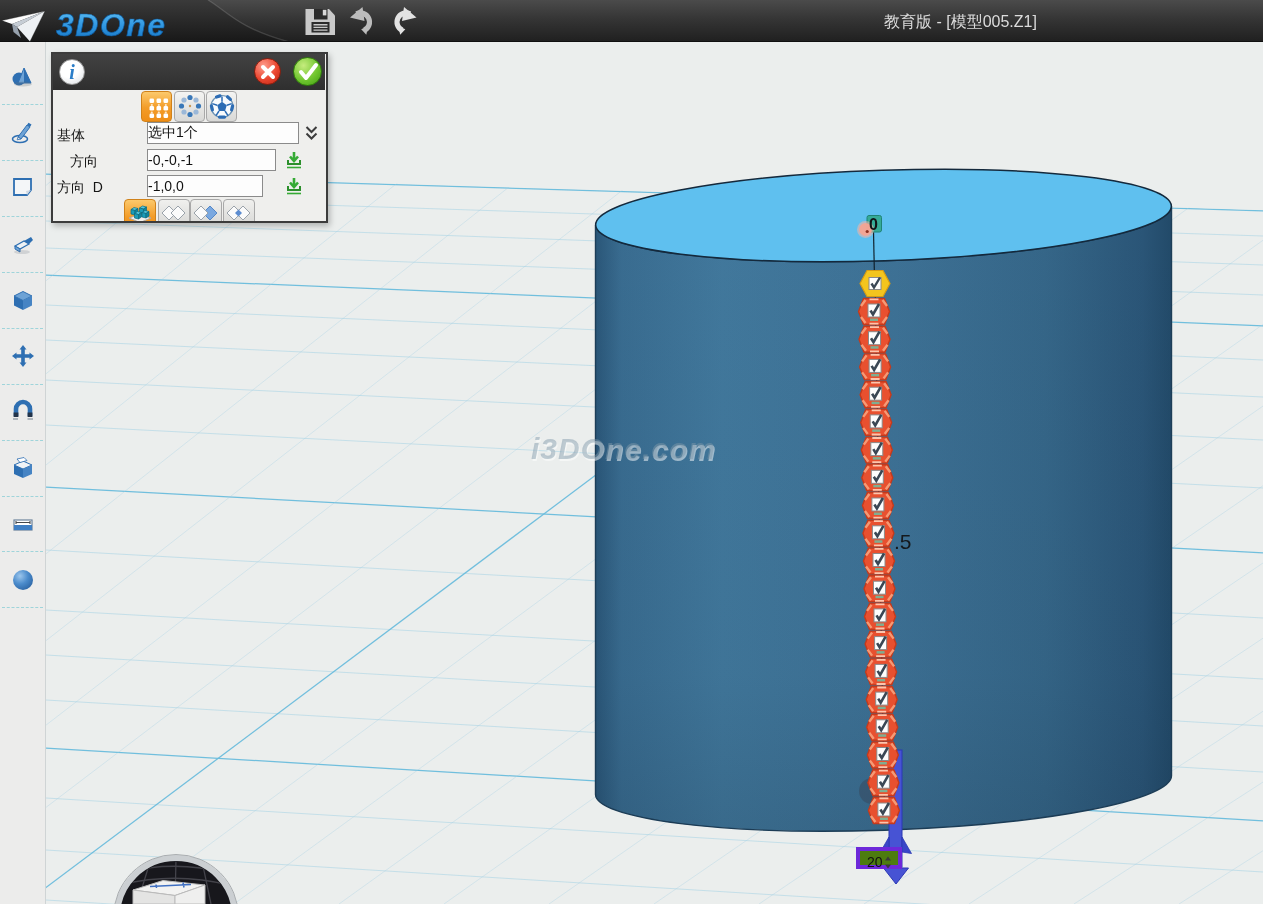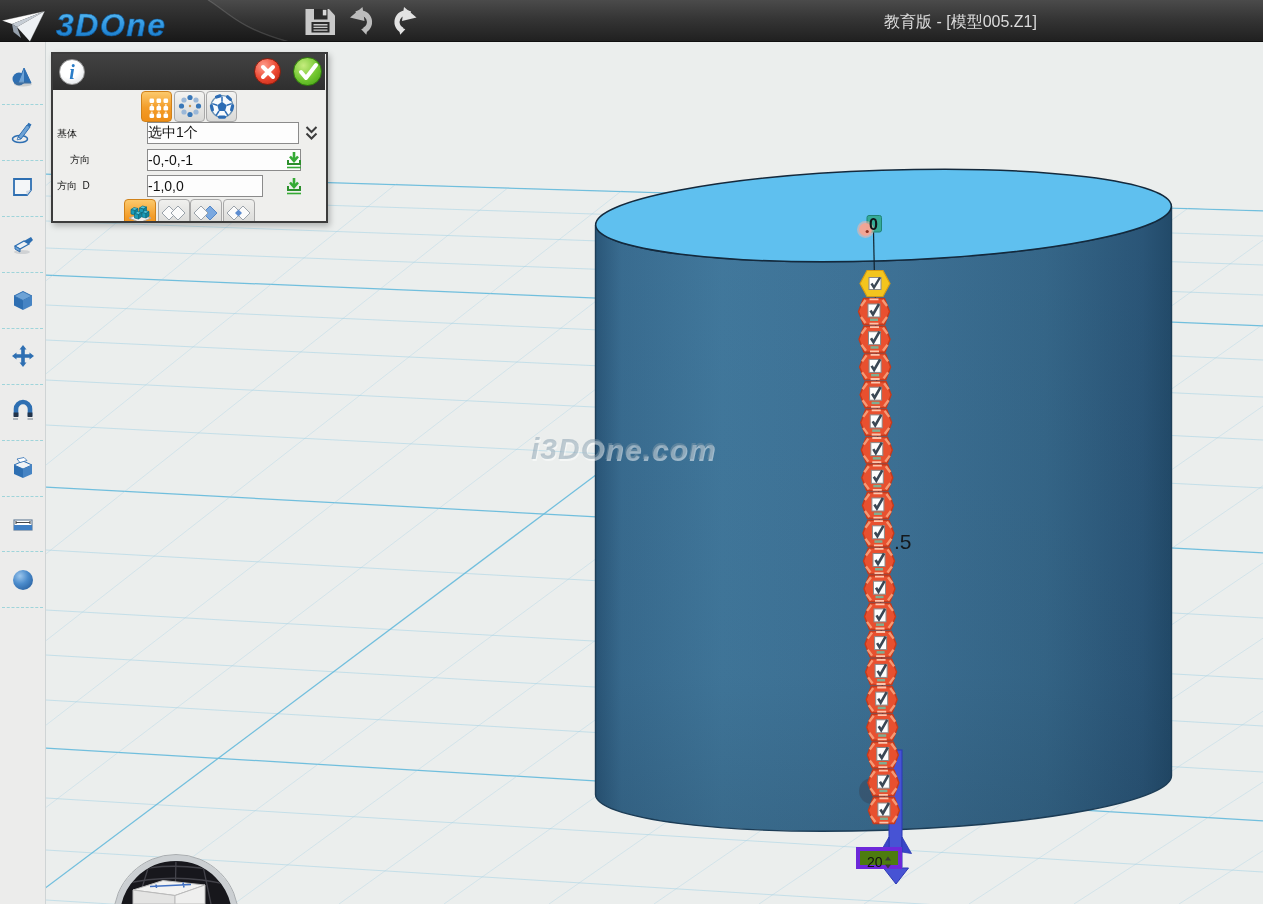--- a/index.html
+++ b/index.html
@@ -25,21 +25,21 @@
   border:1px solid #8d1d0d}
 #grnc{left:240px;top:3px;width:29px;height:29px;
   background:radial-gradient(circle at 35% 28%,#c6ec7e,#71c630 55%,#3f9c10);border:1px solid #2f7d0a}
 #redx svg{position:absolute;left:0;top:0}
 #grnc svg{position:absolute;left:-1px;top:-1px}
 #dlgbody{position:absolute;left:0;top:36px;width:272px;height:130px}
 .tab{position:absolute;width:31px;height:31px;border:1px solid #a8a8a8;border-radius:4px;
   background:linear-gradient(180deg,#f4f4f2,#d9d9d7)}
 .tab svg{position:absolute;left:0;top:0}
 .tabon{background:linear-gradient(180deg,#fcc96c,#f39c28 55%,#ef8e17);border-color:#d0821a}
-.lbl{position:absolute;font-size:10px;color:#151515}
+.lbl{position:absolute;font-size:14px;color:#151515}
 .inp{position:absolute;height:22px;border:1px solid #8b8b8b;background:#fdfdfd;font-size:14px;
   font-family:"Liberation Sans",sans-serif;padding:0 0 0 0;color:#111}
 .bbtn{position:absolute;top:109px;width:32px;height:30px;border:1px solid #a8a8a8;border-radius:4px;
   background:linear-gradient(180deg,#f0f0ee,#d6d6d4)}
 .bon{background:linear-gradient(180deg,#fcc96c,#f39c28 60%,#ef8e17);border-color:#d0821a}
 .bbtn svg{position:absolute;left:0;top:1px}
 #spin{position:absolute;left:856px;top:847px;width:46px;height:22px;background:#4d7c0f;
   border:4px solid #6d28d9;font-size:14px;color:#111}
 #spin>span{position:absolute;left:7px;top:3px}
 </style></head>
@@ -325,21 +325,21 @@
       <path d="M15,9.8 L15,4.5 M19.8,13.3 L24.8,11.6 M18,19 L21,23.6 M12,19 L9,23.6 M10.2,13.3 L5.2,11.6" stroke="#2c6cb4" stroke-width="1.5"></path>
       <path d="M9.5,5 L13,3.9 M20.5,4.8 L23.4,7.4 M25.6,13.8 L24.6,17.8 M17.5,25.1 L12.5,25.1 M4.4,13.8 L5.4,17.8" stroke="#2c6cb4" stroke-width="3.2" stroke-linecap="round"></path>
     </svg>
         </div>
     <div class="lbl" style="left:4px;top:37px">基体</div>
     <input class="inp" style="left: 94px; top: 32px; width: 152px;" value="选中1个" readonly="">
     <svg width="13" height="15" viewBox="0 0 13 15" style="position:absolute;left:252px;top:36px">
           <path d="M1.5,1 L6.5,6 L11.5,1 M1.5,7.5 L6.5,12.5 L11.5,7.5" stroke="#3c3c3c" stroke-width="2" fill="none"></path>
         </svg>
     <div class="lbl" style="left:17px;top:63px">方向</div>
-    <input class="inp" style="left: 94px; top: 59px; width: 154px;" value="-0,-0,-1" readonly="">
+    <input class="inp" style="left: 94px; top: 59px; width: 129px;" value="-0,-0,-1" readonly="">
     <svg width="16" height="19" viewBox="0 0 16 19" style="position:absolute;left:233px;top:61px">
           <path d="M8,1 L8,8 M4,5.5 L8,10 L12,5.5" stroke="#35aa35" stroke-width="2.6" fill="none"></path>
           <path d="M2,9 L2,13 L14,13 L14,9" stroke="#2c8f2c" stroke-width="2" fill="none"></path>
           <path d="M1,16.5 L15,16.5" stroke="#35aa35" stroke-width="1.6"></path>
         </svg>
     <div class="lbl" style="left:4px;top:89px">方向&nbsp;&nbsp;D</div>
     <input class="inp" style="left: 94px; top: 85px; width: 116px;" value="-1,0,0" readonly="">
     <svg width="16" height="19" viewBox="0 0 16 19" style="position:absolute;left:233px;top:87px">
           <path d="M8,1 L8,8 M4,5.5 L8,10 L12,5.5" stroke="#35aa35" stroke-width="2.6" fill="none"></path>
           <path d="M2,9 L2,13 L14,13 L14,9" stroke="#2c8f2c" stroke-width="2" fill="none"></path>

